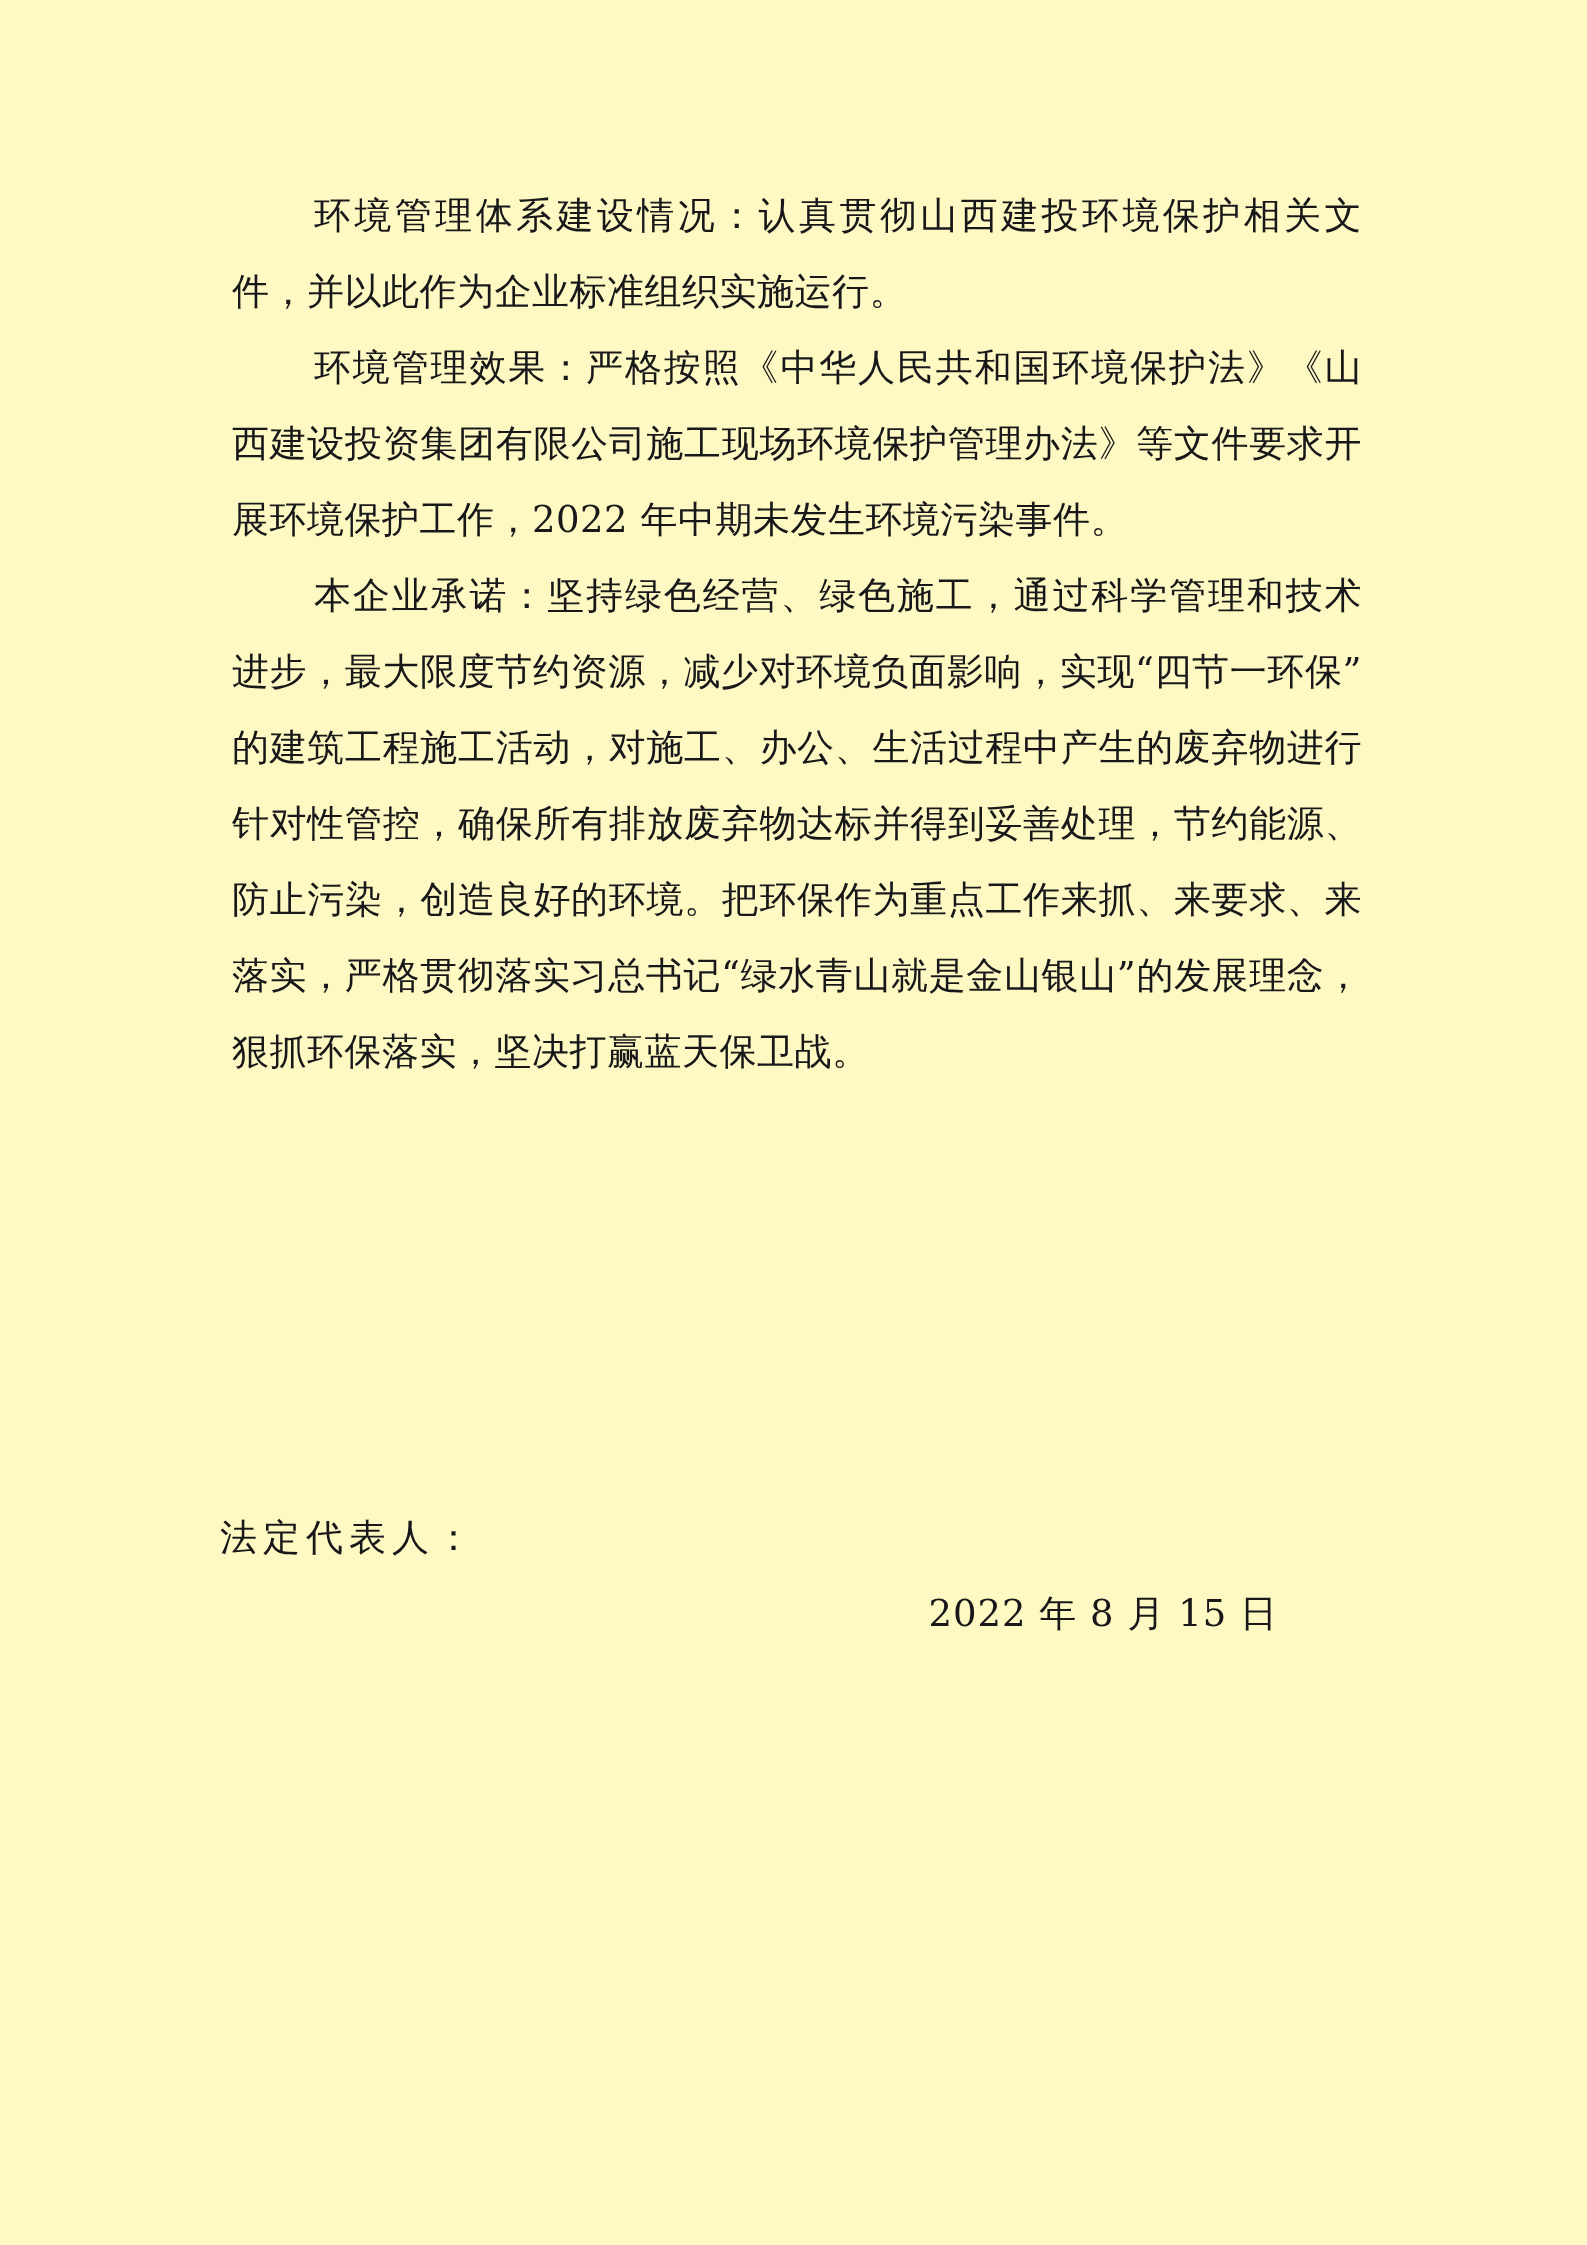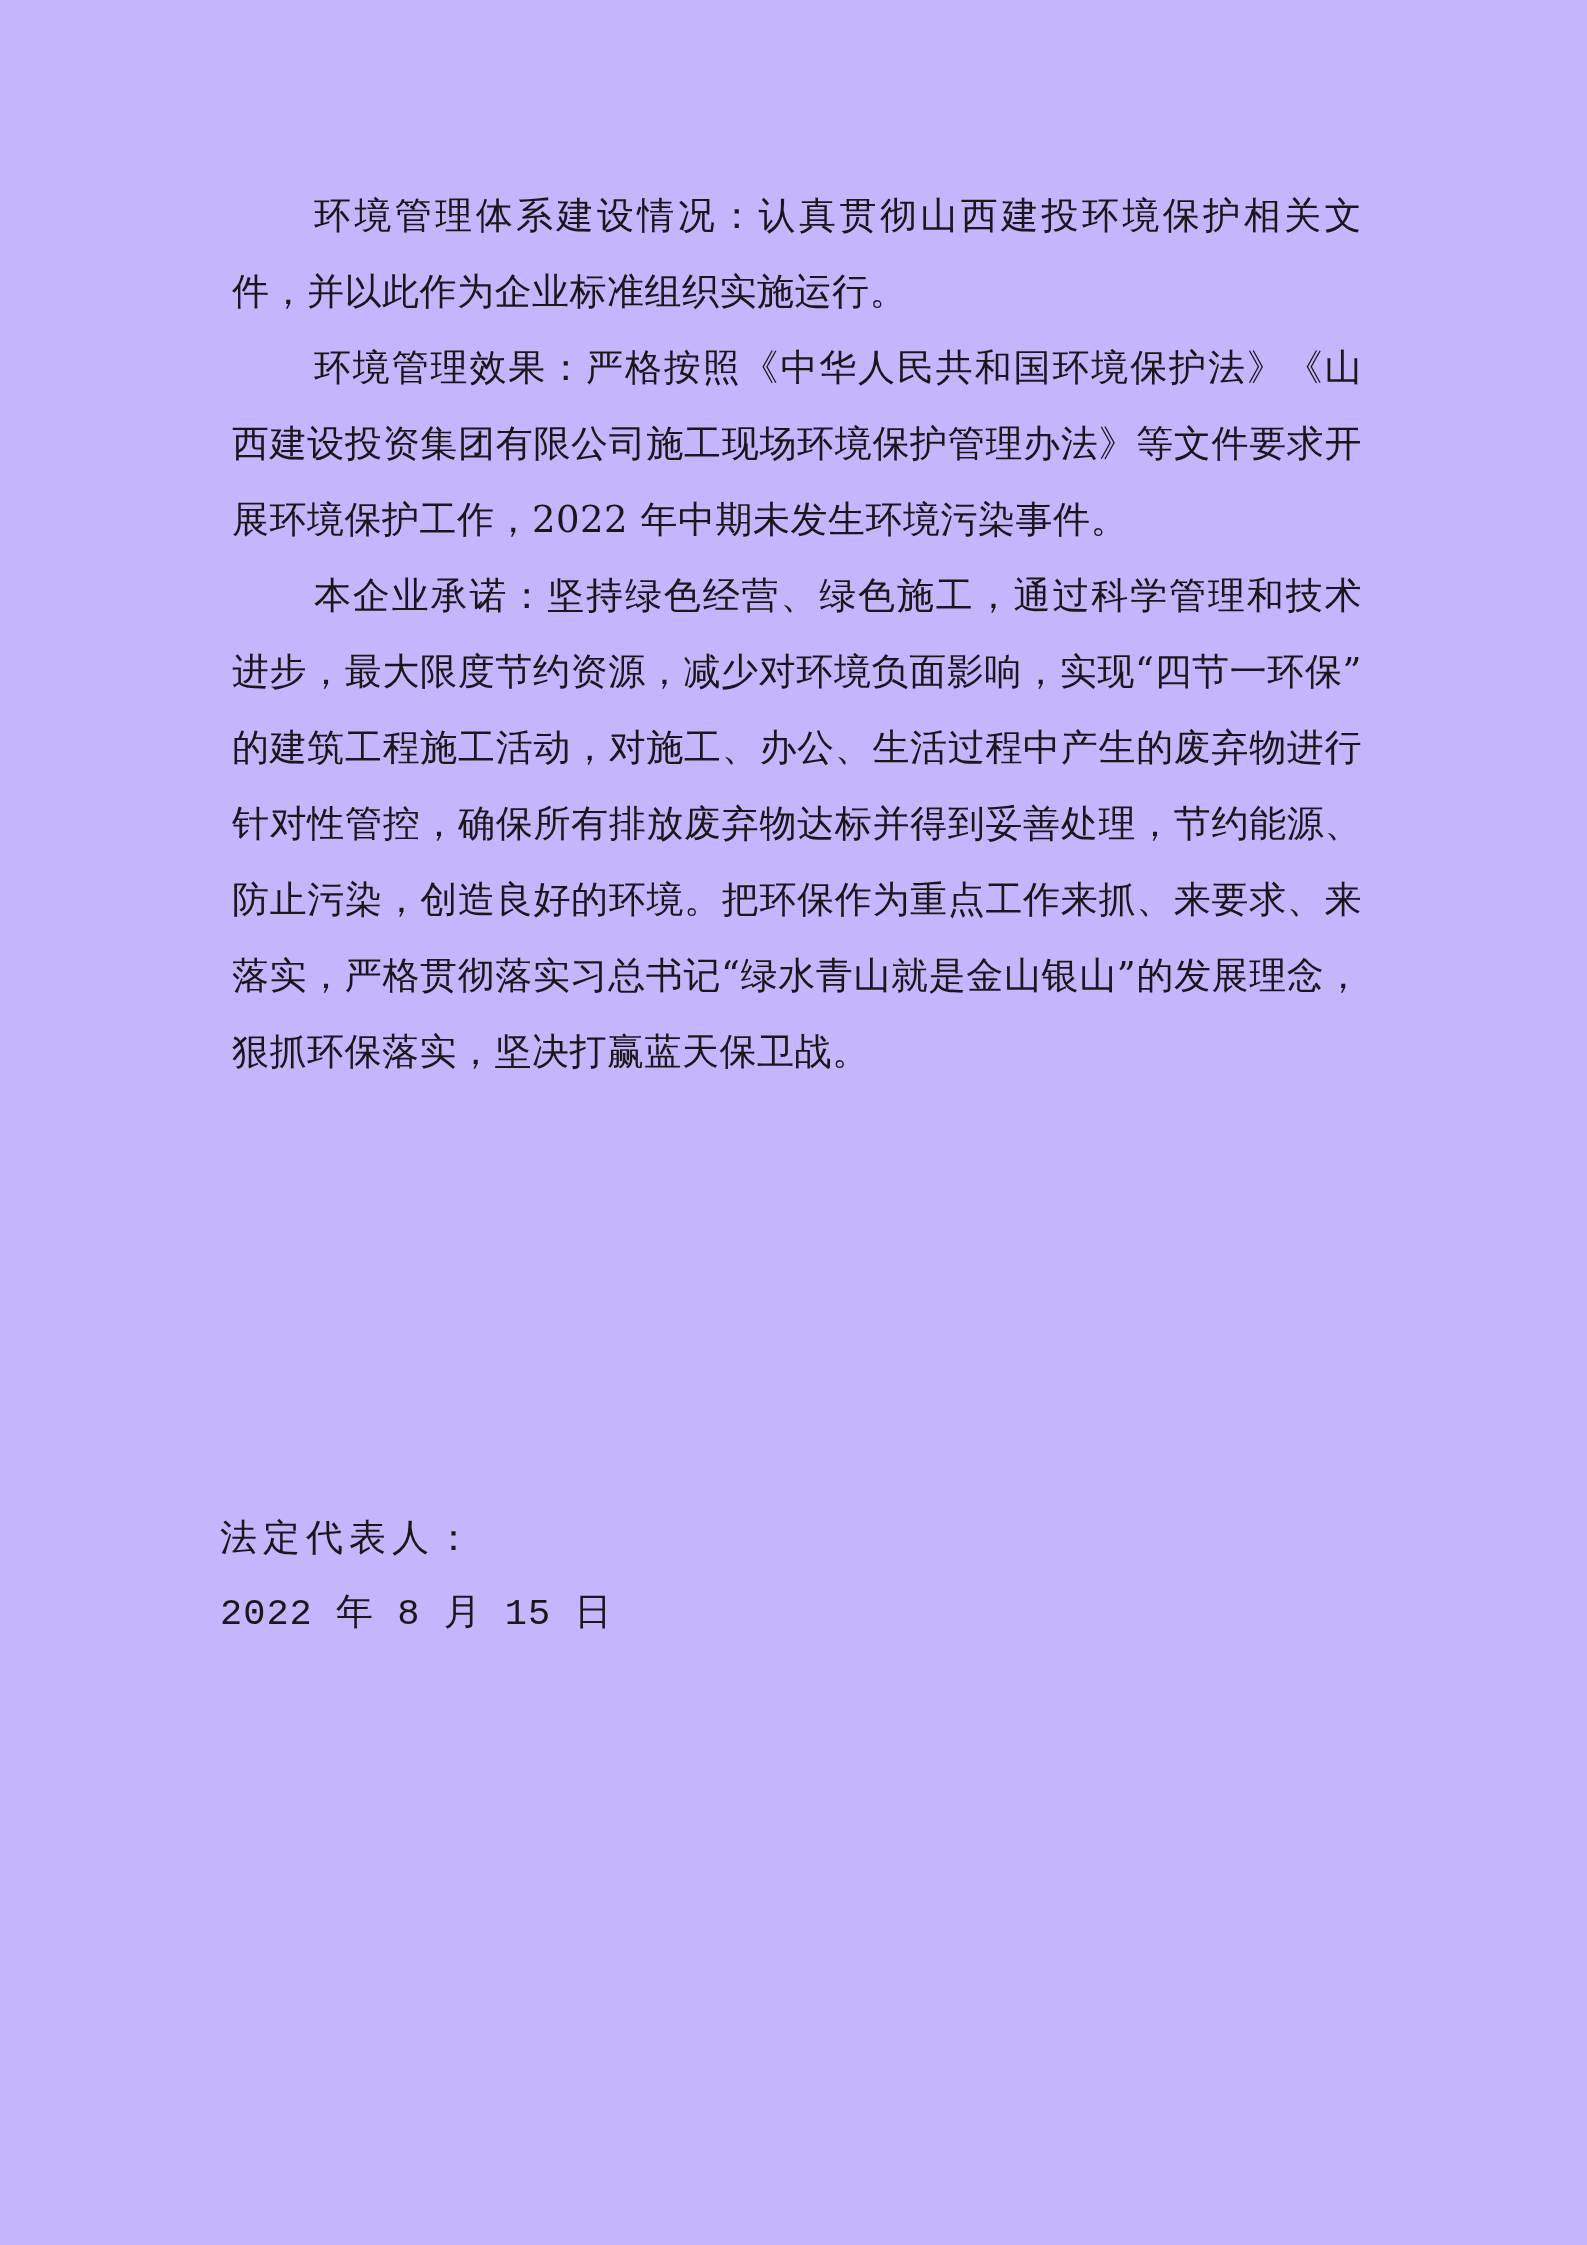--- a/index.html
+++ b/index.html
@@ -15,21 +15,21 @@
     color: #1a1a1a;
     position: relative;
     overflow: hidden;
   }
   .page {
     position: absolute;
     top: 0;
     left: 0;
     width: 1587px;
     height: 2245px;
-    background: #c4b5fd;
+    background: #fef9c3;
   }
   .content {
     position: absolute;
     left: 232px;
     top: 178px;
     width: 1130px;
   }
   .para {
     font-size: 37px;
     line-height: 76px;
@@ -60,26 +60,25 @@
     letter-spacing: 6px;
     white-space: nowrap;
   }
   .sig-company {
     margin-left: 250px;
     letter-spacing: 1px;
     white-space: nowrap;
   }
   .sig-date-row {
     display: flex;
-    justify-content: flex-start;
+    justify-content: flex-end;
     font-size: 37px;
     line-height: 76px;
     color: #18181a;
     padding-right: 72px;
-    font-family: Liberation Mono, monospace;
   }
   .sig-date {
     letter-spacing: 1px;
     white-space: nowrap;
   }
 </style>
 </head>
 <body>
 
 <div class="page">

